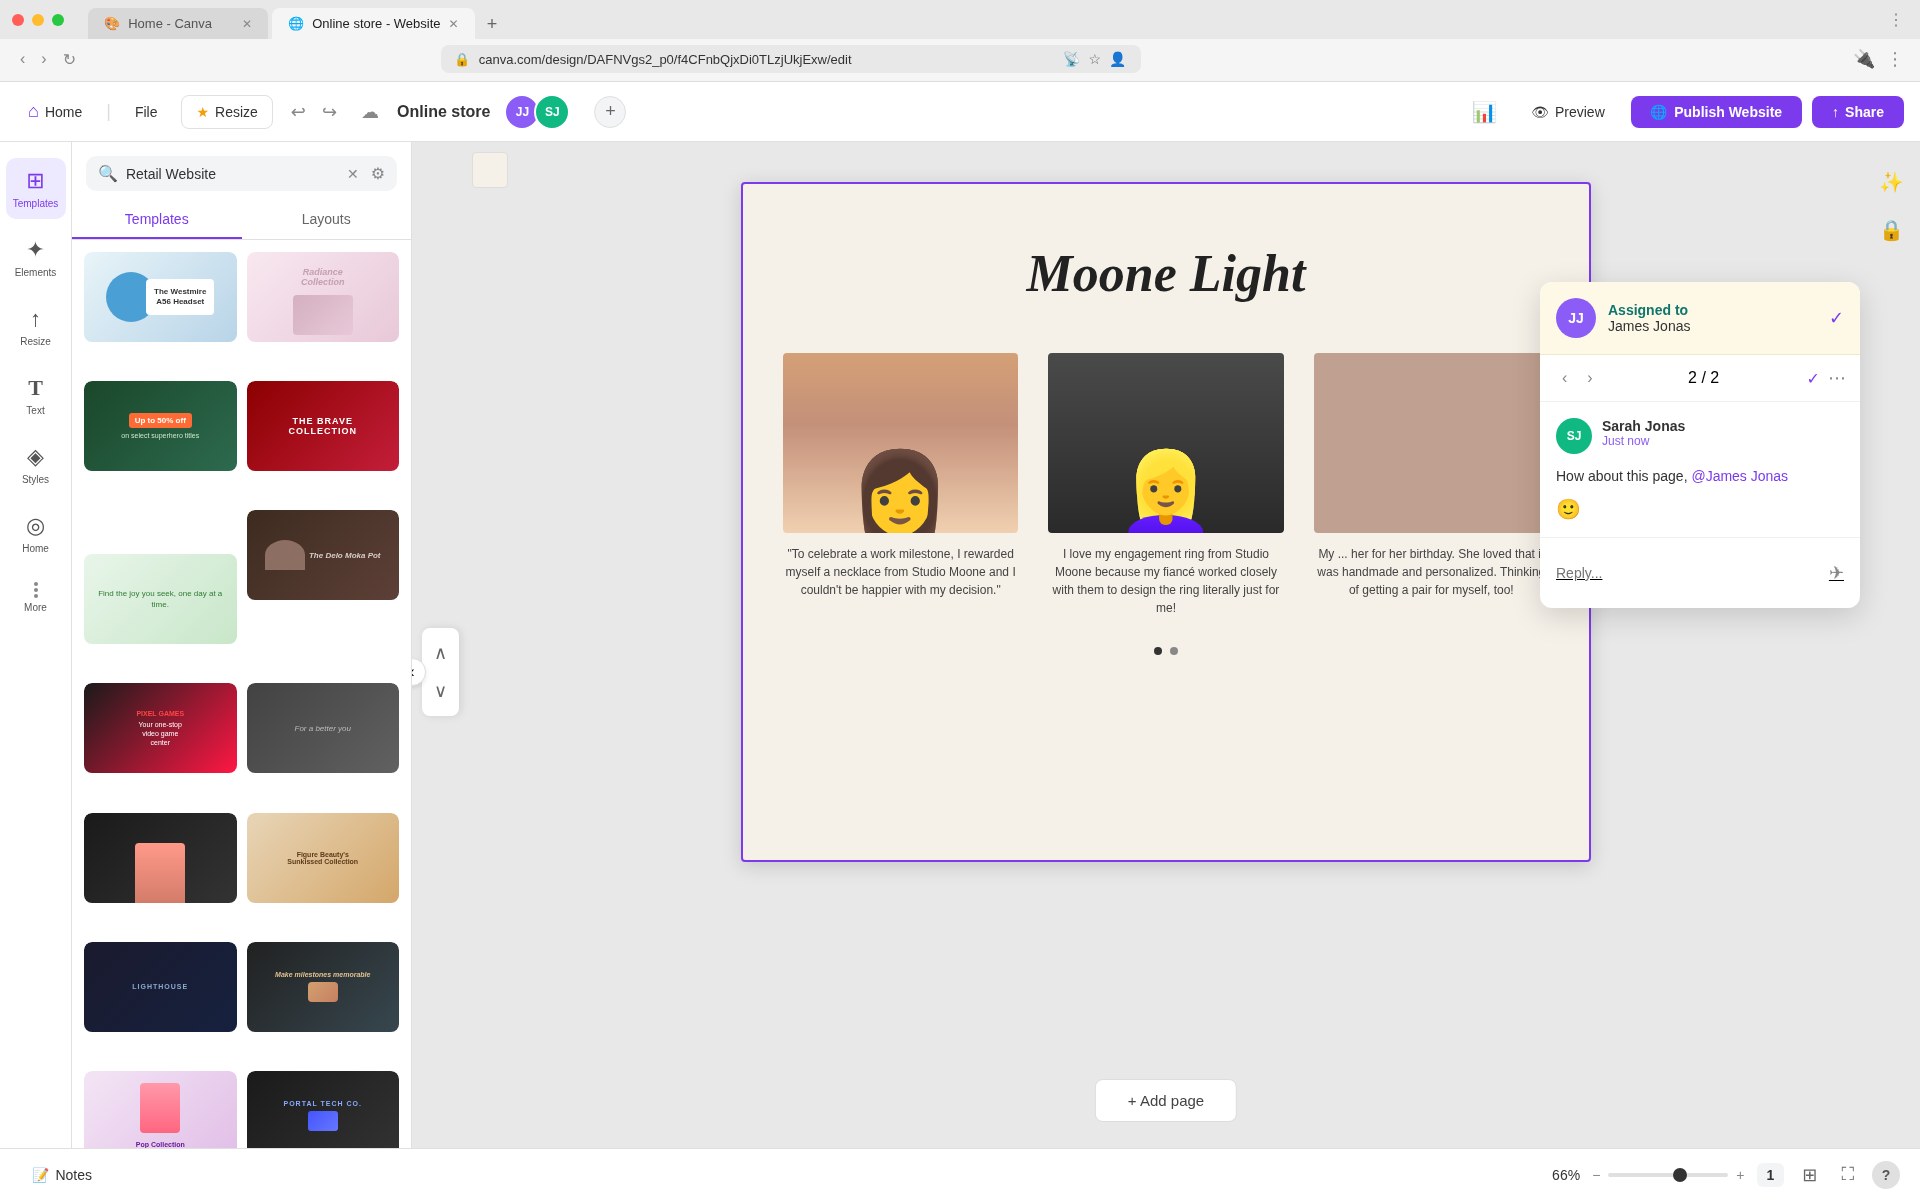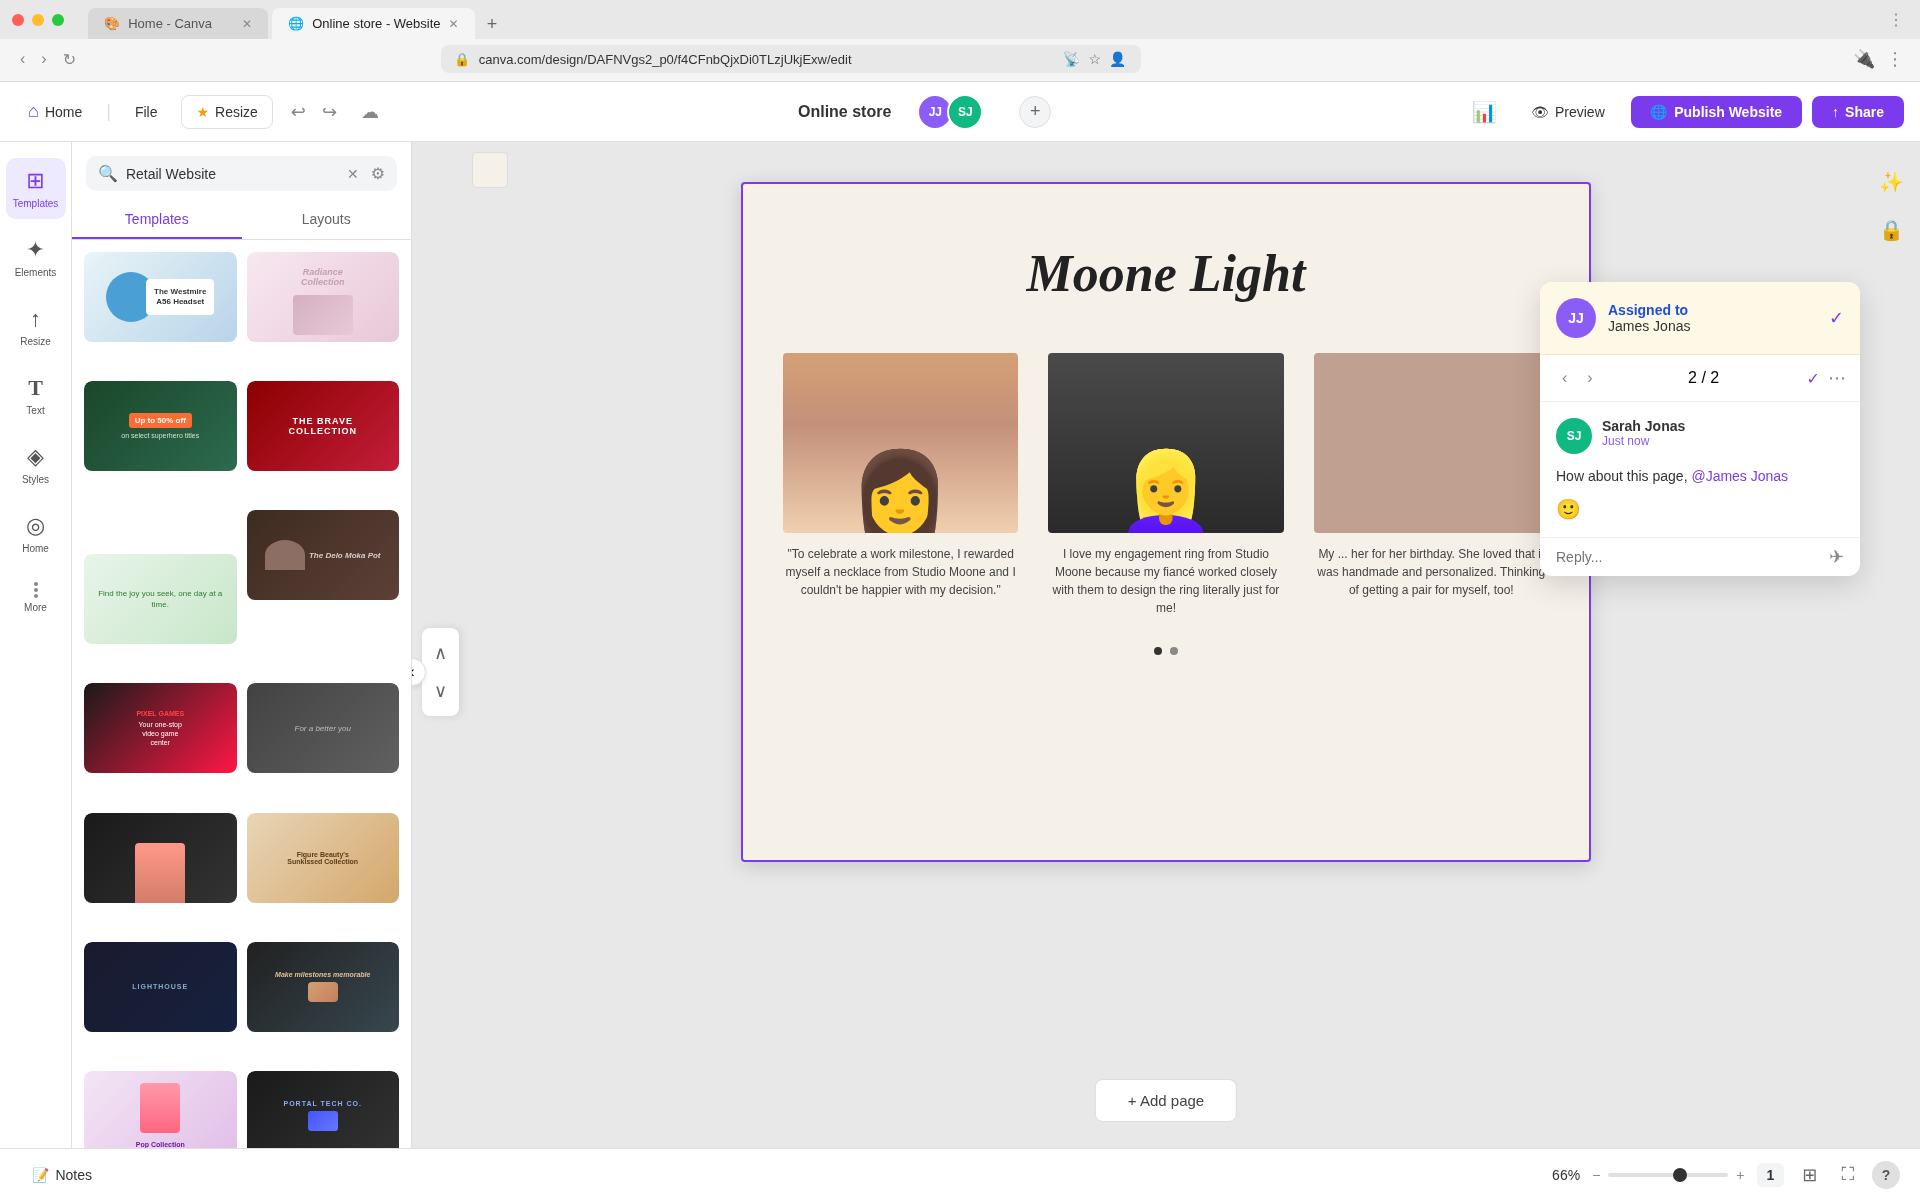--- a/index.html
+++ b/index.html
@@ -29,21 +29,21 @@
     .canva-app-bar { background: #fff; border-bottom: 1px solid #e0e0e0; display: flex; align-items: center; padding: 0 16px; height: 60px; gap: 12px; }
     .home-btn { display: flex; align-items: center; gap: 6px; padding: 8px 12px; border-radius: 8px; cursor: pointer; font-size: 14px; color: #333; font-weight: 500; }
     .home-icon { font-size: 18px; color: #7c3aed; }
     .app-bar-sep { color: #ddd; font-size: 18px; }
     .file-btn { padding: 8px 12px; border-radius: 8px; cursor: pointer; font-size: 14px; color: #333; }
     .resize-btn { display: flex; align-items: center; gap: 6px; padding: 8px 14px; border-radius: 8px; background: #fff; border: 1px solid #e0e0e0; cursor: pointer; font-size: 14px; color: #333; }
     .resize-star { color: #f59e0b; font-size: 14px; }
     .undo-redo { display: flex; gap: 4px; }
     .undo-btn { background: none; border: none; font-size: 18px; color: #888; cursor: pointer; padding: 6px; }
     .cloud-btn { background: none; border: none; font-size: 18px; color: #888; cursor: pointer; padding: 6px; }
-    .center-section { flex: 1; display: flex; justify-content: center; align-items: center; gap: 32px; }
+    .center-section { flex: 1; display: flex; justify-content: flex-start; align-items: center; gap: 20px; }
     .project-title { font-size: 16px; font-weight: 600; color: #333; }
     .avatars { display: flex; align-items: center; }
     .avatar { width: 36px; height: 36px; border-radius: 50%; display: flex; align-items: center; justify-content: center; font-size: 12px; font-weight: 700; color: #fff; border: 2px solid #fff; margin-left: -6px; cursor: pointer; }
     .avatar-jj { background: #8b5cf6; }
     .avatar-sj { background: #10b981; }
     .add-collab { width: 32px; height: 32px; border-radius: 50%; background: #f3f4f6; border: 1px solid #e0e0e0; display: flex; align-items: center; justify-content: center; font-size: 18px; color: #666; cursor: pointer; margin-left: 4px; }
     .right-section { display: flex; align-items: center; gap: 10px; }
     .analytics-btn { background: none; border: none; font-size: 20px; color: #666; cursor: pointer; padding: 8px; border-radius: 8px; }
     .preview-btn { display: flex; align-items: center; gap: 6px; padding: 8px 16px; border-radius: 8px; background: none; border: none; font-size: 14px; color: #333; cursor: pointer; font-weight: 500; }
     .publish-btn { display: flex; align-items: center; gap: 6px; padding: 8px 20px; border-radius: 8px; background: #7c3aed; color: #fff; font-size: 14px; font-weight: 600; border: none; cursor: pointer; }
@@ -92,39 +92,39 @@
     .testimonial-text { font-size: 12px; color: #444; margin-top: 12px; line-height: 1.5; text-align: center; }
     .page-indicator { display: flex; justify-content: center; gap: 8px; margin-top: 20px; }
     .page-dot { width: 8px; height: 8px; border-radius: 50%; background: #888; }
     .page-dot.active { background: #333; }
 
     
     .comment-panel { position: absolute; right: 60px; top: 140px; width: 320px; background: #fff; border-radius: 12px; box-shadow: 0 8px 30px rgba(0,0,0,0.15); z-index: 100; overflow: hidden; }
     .assigned-header { background: #fef9e7; padding: 16px; display: flex; align-items: center; gap: 12px; border-bottom: 1px solid #f0e8c8; }
     .assigned-avatar { width: 40px; height: 40px; border-radius: 50%; background: #8b5cf6; display: flex; align-items: center; justify-content: center; color: #fff; font-weight: 700; font-size: 14px; flex-shrink: 0; }
     .assigned-text { flex: 1; }
-    .assigned-label { font-size: 14px; font-weight: 600; color: #1d4ed8; }
+    .assigned-label { font-size: 14px; font-weight: 600; color: #0f766e; }
     .assigned-name { font-size: 14px; color: #333; }
     .assigned-check { font-size: 18px; color: #7c3aed; cursor: pointer; }
     .comment-nav { display: flex; align-items: center; justify-content: space-between; padding: 10px 14px; border-bottom: 1px solid #f0f0f0; }
     .comment-nav-arrows { display: flex; gap: 4px; }
     .nav-arrow { background: none; border: none; font-size: 16px; color: #888; cursor: pointer; padding: 4px 8px; }
     .comment-actions { display: flex; gap: 8px; align-items: center; }
     .comment-check-btn { background: none; border: none; font-size: 16px; color: #7c3aed; cursor: pointer; }
     .comment-more-btn { background: none; border: none; font-size: 18px; color: #888; cursor: pointer; }
     .comment-body { padding: 16px; }
     .comment-author-row { display: flex; align-items: flex-start; gap: 10px; margin-bottom: 12px; }
     .comment-author-avatar { width: 36px; height: 36px; border-radius: 50%; background: #10b981; display: flex; align-items: center; justify-content: center; color: #fff; font-weight: 700; font-size: 12px; flex-shrink: 0; }
     .comment-author-info { }
     .comment-author-name { font-size: 14px; font-weight: 600; color: #333; }
     .comment-timestamp { font-size: 12px; color: #8b5cf6; }
     .comment-text { font-size: 14px; color: #333; line-height: 1.5; }
     .comment-mention { color: #7c3aed; font-weight: 500; }
     .comment-emoji-btn { background: none; border: none; font-size: 20px; cursor: pointer; margin-top: 10px; }
-    .comment-reply { display: flex; align-items: center; gap: 8px; padding: 8px 16px; border-top: 1px solid #f0f0f0; }
+    .comment-reply { display: flex; align-items: center; gap: 8px; padding: 24px 16px; border-top: 1px solid #f0f0f0; text-decoration: underline; }
     .reply-input { flex: 1; border: none; font-size: 14px; color: #999; outline: none; background: none; }
     .reply-send { background: none; border: none; font-size: 18px; color: #888; cursor: pointer; }
     .right-tool-btn { background: none; border: none; font-size: 20px; color: #666; cursor: pointer; padding: 8px; border-radius: 8px; }
 
     
     .t1 { background: linear-gradient(135deg, #e8f4f8 0%, #b8d4e8 100%); }
     .t2 { background: linear-gradient(135deg, #1a1a2e 0%, #16213e 100%); }
     .t3 { background: linear-gradient(135deg, #f8e8f0 0%, #e8c8d8 100%); }
     .t4 { background: linear-gradient(135deg, #1a472a 0%, #2d6a4f 100%); }
     .t5 { background: linear-gradient(135deg, #1a1a1a 0%, #333 100%); }

